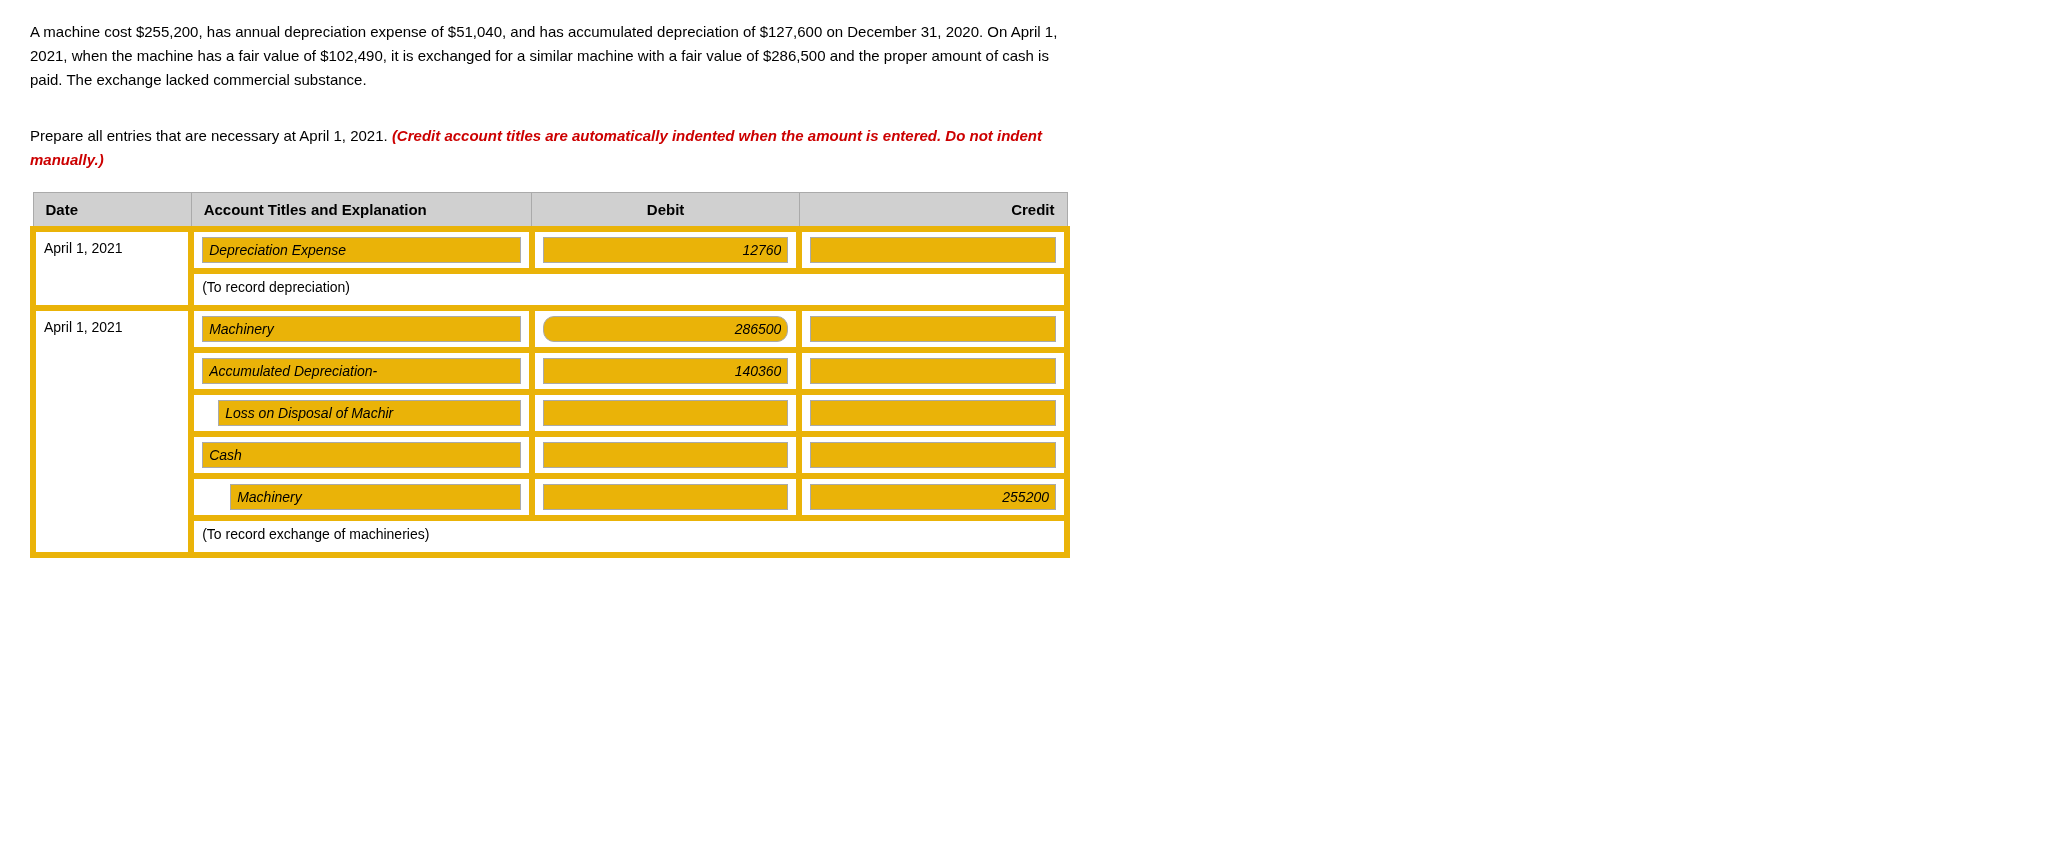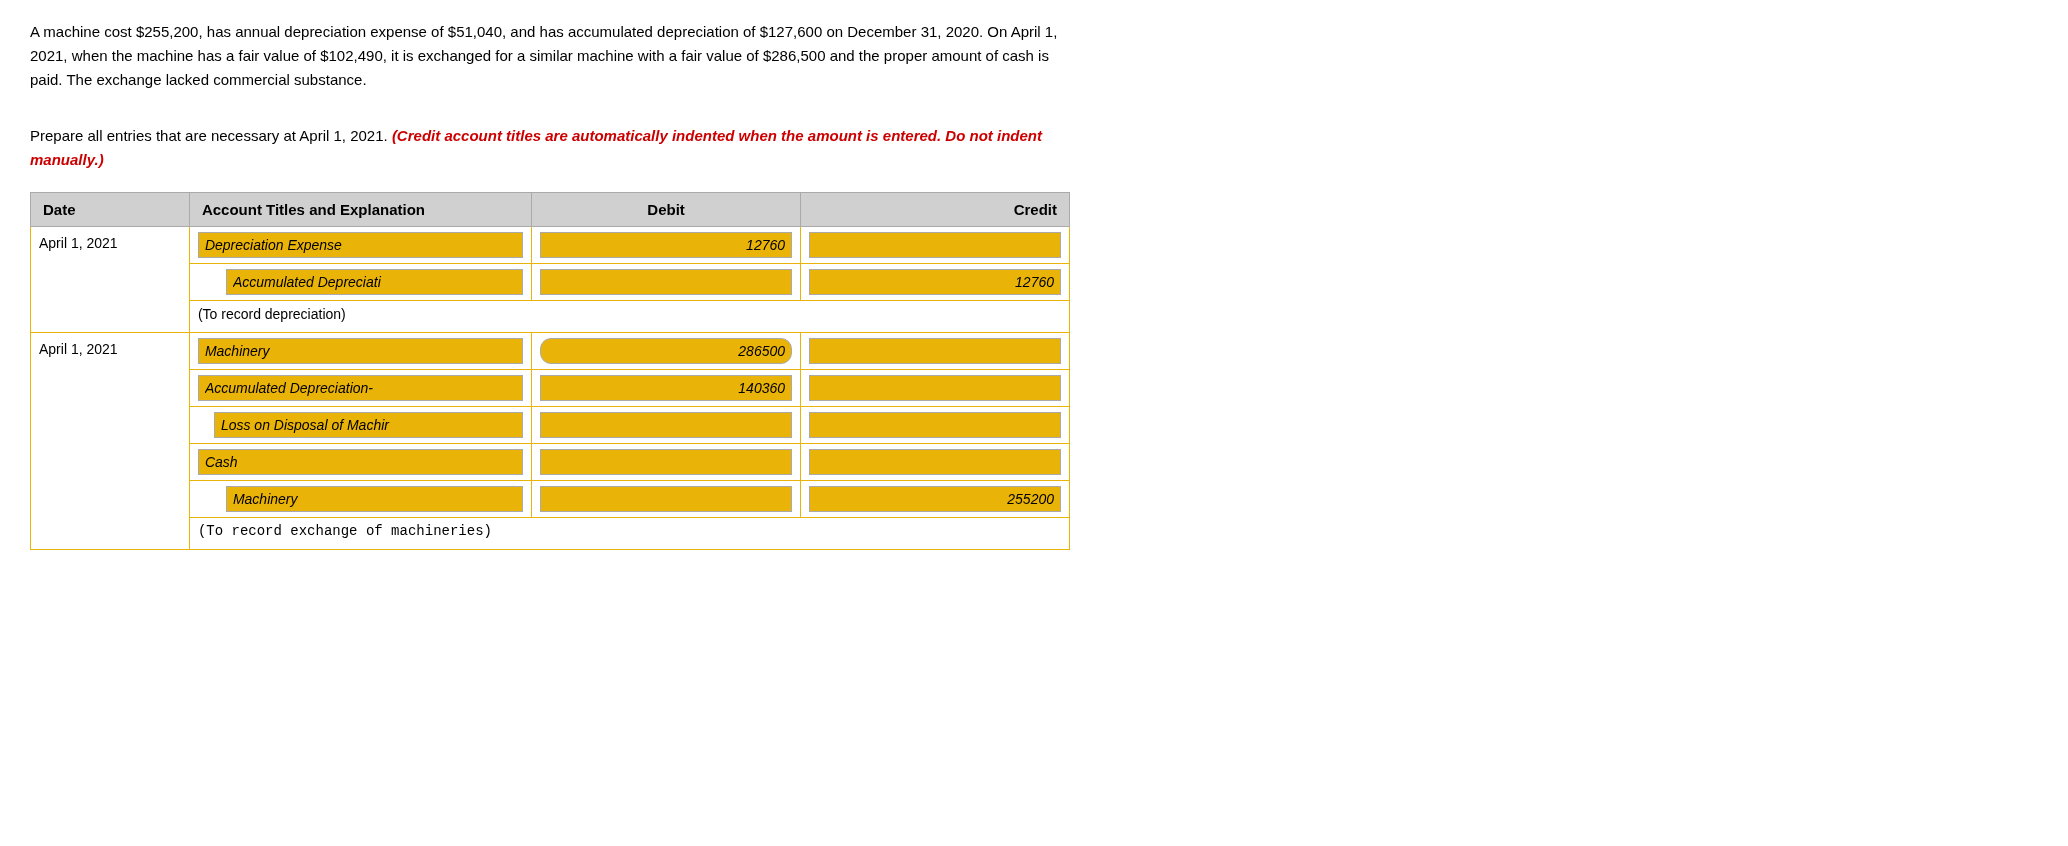--- a/index.html
+++ b/index.html
@@ -67,21 +67,21 @@
       padding: 8px 12px;
       font-weight: bold;
       font-size: 15px;
     }
     .journal-table th.col-date { width: 130px; text-align: left; }
     .journal-table th.col-account { width: 280px; text-align: left; margin-left: 28px; }
     .journal-table th.col-debit { width: 220px; text-align: center; }
     .journal-table th.col-credit { width: 220px; text-align: center; }
 
     .journal-table td {
-      border: 1px solid #eab308;
+      border: 6px solid #eab308;
       padding: 5px 8px;
       font-size: 14px;
     }
   </style>
 </head>
 <body>
 
 <p class="problem-text">A machine cost $255,200, has annual depreciation expense of $51,040, and has accumulated depreciation of $127,600 on December 31, 2020. On April 1, 2021, when the machine has a fair value of $102,490, it is exchanged for a similar machine with a fair value of $286,500 and the proper amount of cash is paid. The exchange lacked commercial substance.</p>
 
 <p class="instruction">
@@ -105,32 +105,20 @@
         <input type="text" value="Depreciation Expense" style="">
       </td>
       <td style="width:220px;">
         <input type="text" style="text-align: right;" value="12760">
       </td>
       <td style="width:220px;">
         <input type="text" style="text-align: right;" value="">
       </td>
     </tr>
 
-    <tr>
-      <td style="border-top:none; border-bottom:none; width:130px;"></td>
-      <td style="padding-left:36px; width:280px;">
-        <input type="text" value="Accumulated Depreciati" style="">
-      </td>
-      <td>
-        <input type="text" style="text-align: right;" value="">
-      </td>
-      <td>
-        <input type="text" style="text-align: right;" value="12760">
-      </td>
-    </tr>
 
     <tr>
       <td style="border-top:none; width:130px;"></td>
       <td style="border-top:none; padding-bottom:10px;" colspan="3">(To record depreciation)</td>
     </tr>
 
     <tr>
       <td style="vertical-align:top; width:130px; border-bottom:none; padding-top:8px;">April 1, 2021</td>
       <td style="width:280px;">
         <input type="text" value="Machinery" style="">
@@ -190,16 +178,16 @@
       <td>
         <input type="text" style="text-align: right;" value="">
       </td>
       <td>
         <input type="text" style="text-align: right;" value="255200">
       </td>
     </tr>
 
     <tr>
       <td style="border-top:none; width:130px;"></td>
-      <td style="border-top:none; padding-bottom:10px;font-family:Liberation Mono, monospace;" colspan="3">(To record exchange of machineries)</td>
+      <td style="border-top:none; padding-bottom:10px;" colspan="3">(To record exchange of machineries)</td>
     </tr>
   </tbody>
 </table>
 
 </body></html>

